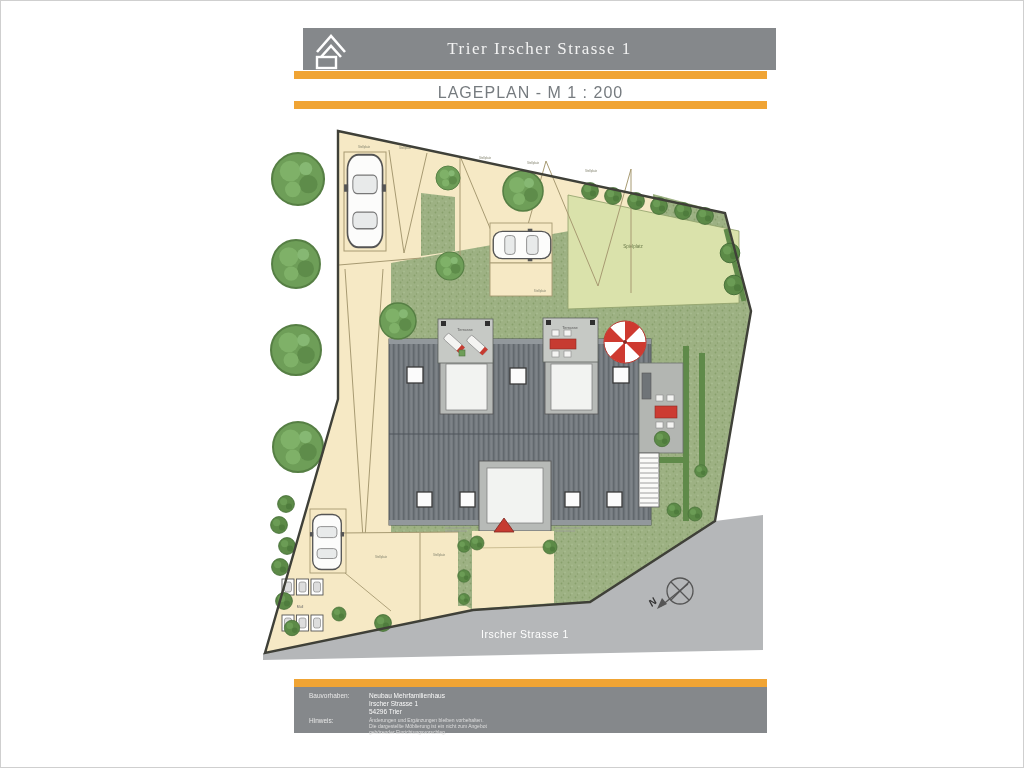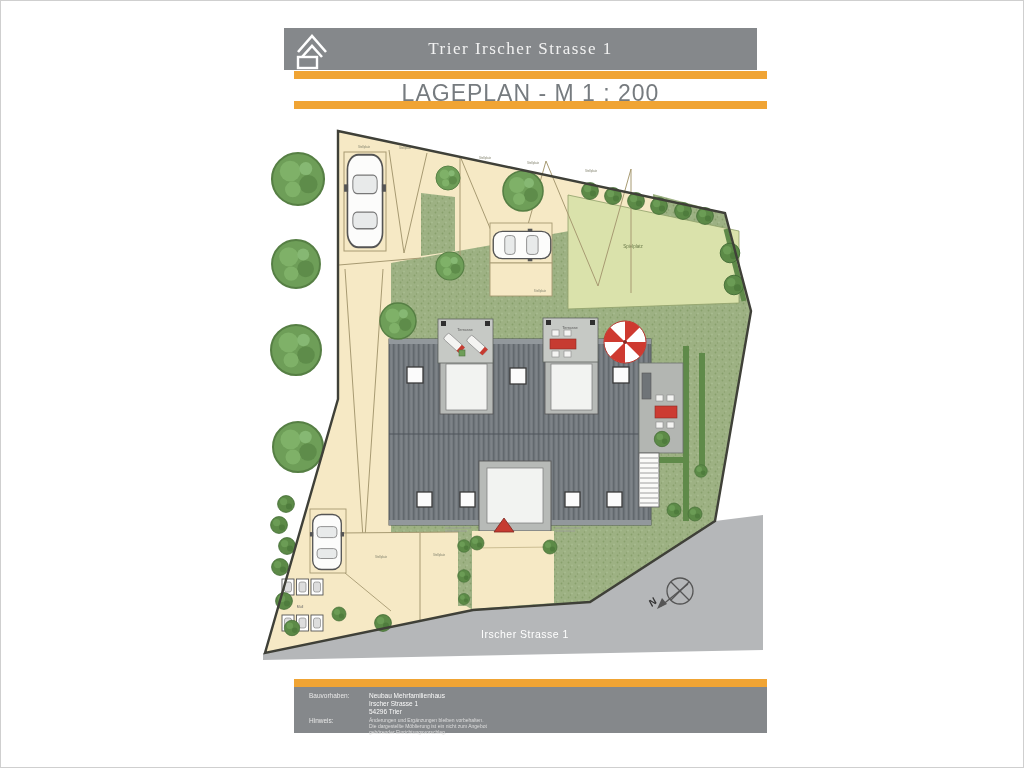--- a/index.html
+++ b/index.html
@@ -1,27 +1,27 @@
 <!DOCTYPE html>
 <html><head>
 <meta charset="utf-8">
 <style>
   html,body{margin:0;padding:0;background:#fff;}
   .page{position:relative;width:1022px;height:766px;border:1px solid #cfcfcf;background:#fff;
         font-family:"Liberation Sans",sans-serif;overflow:hidden;}
   
-  .banner{position:absolute;left:283px;top:27px;width:473px;height:42px;background:#85888B;}
+  .banner{position:absolute;left:302px;top:27px;width:473px;height:42px;background:#85888B;}
   .banner-title{position:absolute;left:0;top:0;width:100%;height:100%;display:flex;align-items:center;justify-content:center;
         font-family:"Liberation Serif",serif;font-size:17px;letter-spacing:1.5px;color:#f2f2f2;}
   .logo{position:absolute;left:10px;top:3px;}
   .bar{position:absolute;left:293px;width:473px;height:8px;background:#F0A434;}
   .bar1{top:70px;}
   .bar2{top:100px;}
   .subtitle{position:absolute;left:293px;top:78px;width:473px;height:28px;display:flex;align-items:center;justify-content:center;
-        font-size:23px;letter-spacing:1px;color:#767B7F;}
+        font-size:16px;letter-spacing:1px;color:#767B7F;}
   
   .plan{position:absolute;left:262px;top:125px;width:500px;height:545px;}
   
   .footer-bar{position:absolute;left:293px;top:678px;width:473px;height:8px;background:#F0A434;}
   .footer-box{position:absolute;left:293px;top:686px;width:473px;height:46px;background:#85888B;color:#f2f2f2;}
   .f-label{position:absolute;left:15px;font-size:6.5px;color:#e8e8e8;}
   .f-line{position:absolute;left:75px;font-size:6.5px;color:#fafafa;}
   .f-note{position:absolute;left:75px;font-size:5px;color:#dedede;}
   svg text{font-family:"Liberation Sans",sans-serif;}
 </style>

